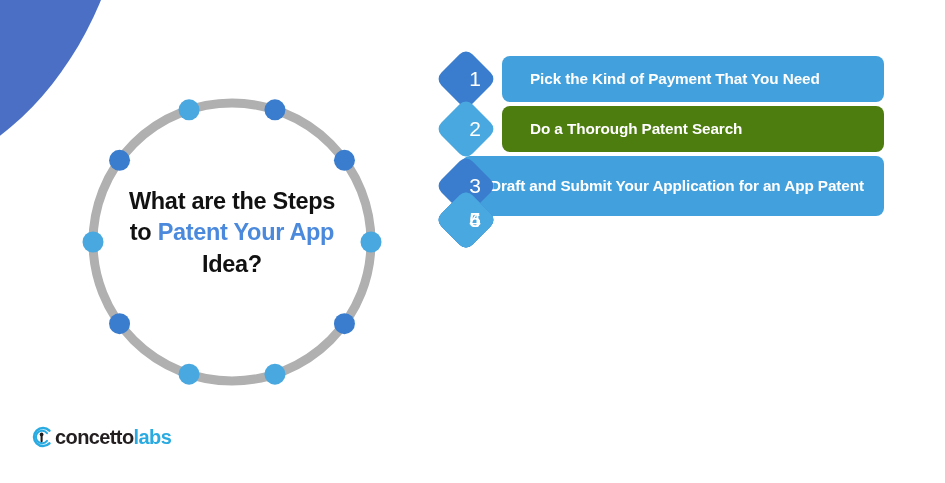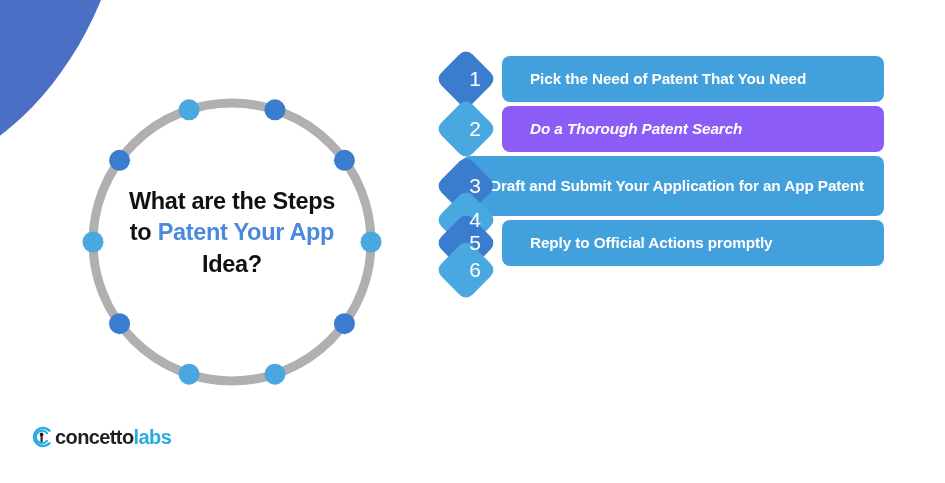--- a/index.html
+++ b/index.html
@@ -120,21 +120,21 @@
     text-align: center;
     color: #ffffff;
     font-size: 21px;
     font-weight: normal;
     z-index: 4;
   }
 
   
   .tone-light .step-bar     { background: #42a0dc; }
   .tone-light .step-diamond { background: #3a7dce; }
-  .tone-dark  .step-bar     { background: #8b5cf6; font-style: italic; }
+  .tone-dark  .step-bar     { background: #4d7c0f; }
   .tone-dark  .step-diamond { background: #49a8e0; }
 </style>
 </head>
 <body>
 
 <div id="canvas">
 
   <div id="corner-blob-2"></div>
 
   <div id="ring-wrap">
@@ -167,21 +167,21 @@
 
   <div id="title-block">
     <div>What are the Steps</div>
     <div><span>to </span><span class="hl">Patent Your App</span></div>
     <div>Idea?</div>
   </div>
 
   <div id="steps">
       <div class="step-row tone-light">
         <div class="step-bar">
-          <div class="step-label">Pick the Need of Patent That You Need</div>
+          <div class="step-label">Pick the Kind of Payment That You Need</div>
         </div>
         <div class="step-diamond"></div>
         <div class="step-num">1</div>
       </div>
       <div class="step-row tone-dark">
         <div class="step-bar">
           <div class="step-label">Do a Thorough Patent Search</div>
         </div>
         <div class="step-diamond"></div>
         <div class="step-num">2</div>
@@ -191,23 +191,20 @@
           <div class="step-label">Draft and Submit Your Application for an App Patent</div>
         </div>
         <div class="step-diamond"></div>
         <div class="step-num">3</div>
       </div>
       <div class="step-row tone-dark">
         <div class="step-diamond"></div>
         <div class="step-num">4</div>
       </div>
       <div class="step-row tone-light">
-        <div class="step-bar">
-          <div class="step-label">Reply to Official Actions promptly</div>
-        </div>
         <div class="step-diamond"></div>
         <div class="step-num">5</div>
       </div>
       <div class="step-row tone-dark">
         <div class="step-diamond"></div>
         <div class="step-num">6</div>
       </div>
     </div>
 
 </div>

